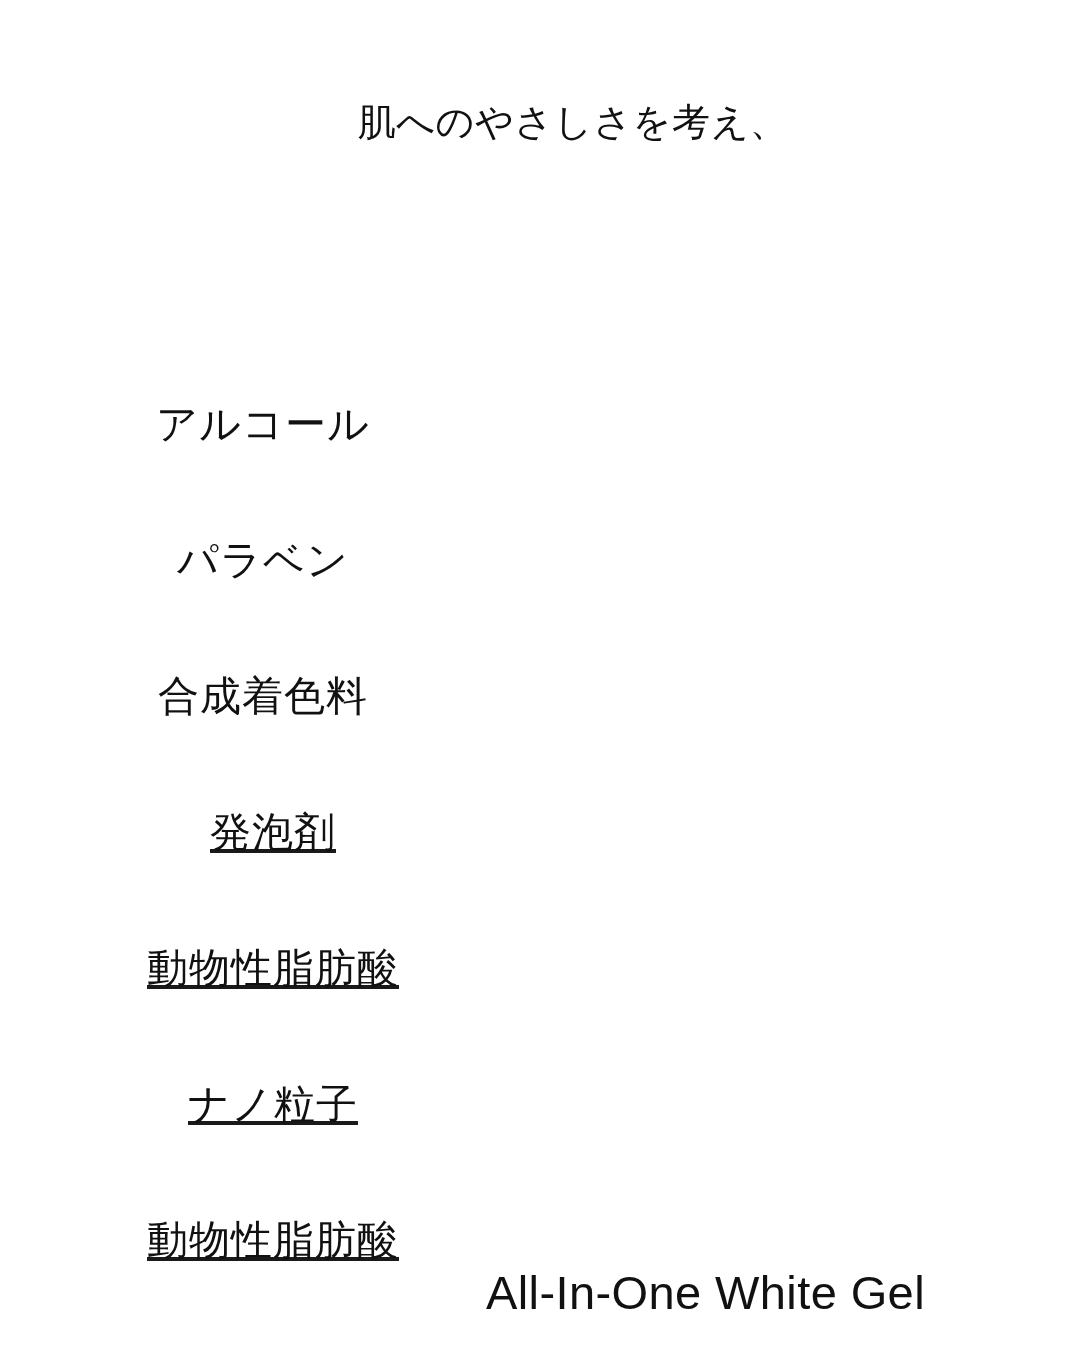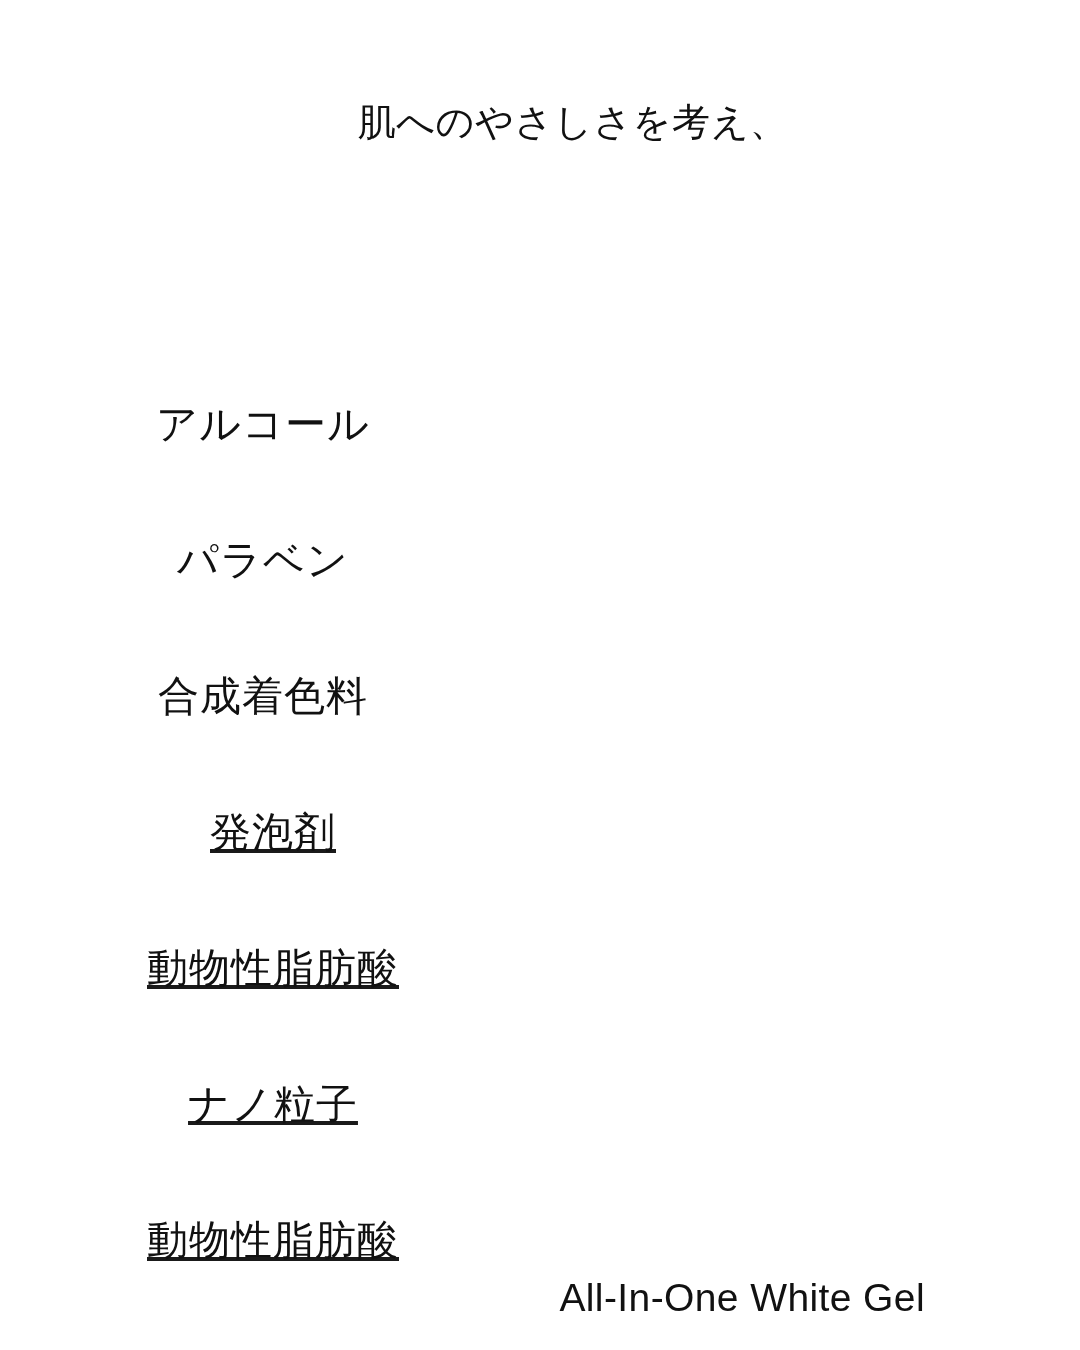--- a/index.html
+++ b/index.html
@@ -77,21 +77,21 @@
     align-items: center;
     justify-content: center;
     white-space: nowrap;
   }
 
   
   .footer {
     position: absolute;
     right: 44px;
     bottom: 30px;
-    font-size: 39px;
+    font-size: 47px;
     letter-spacing: 0.4px;
     color: #111111;
     font-weight: 400;
     white-space: nowrap;
   }
 </style>
 </head>
 <body>
 
 <div class="page">

